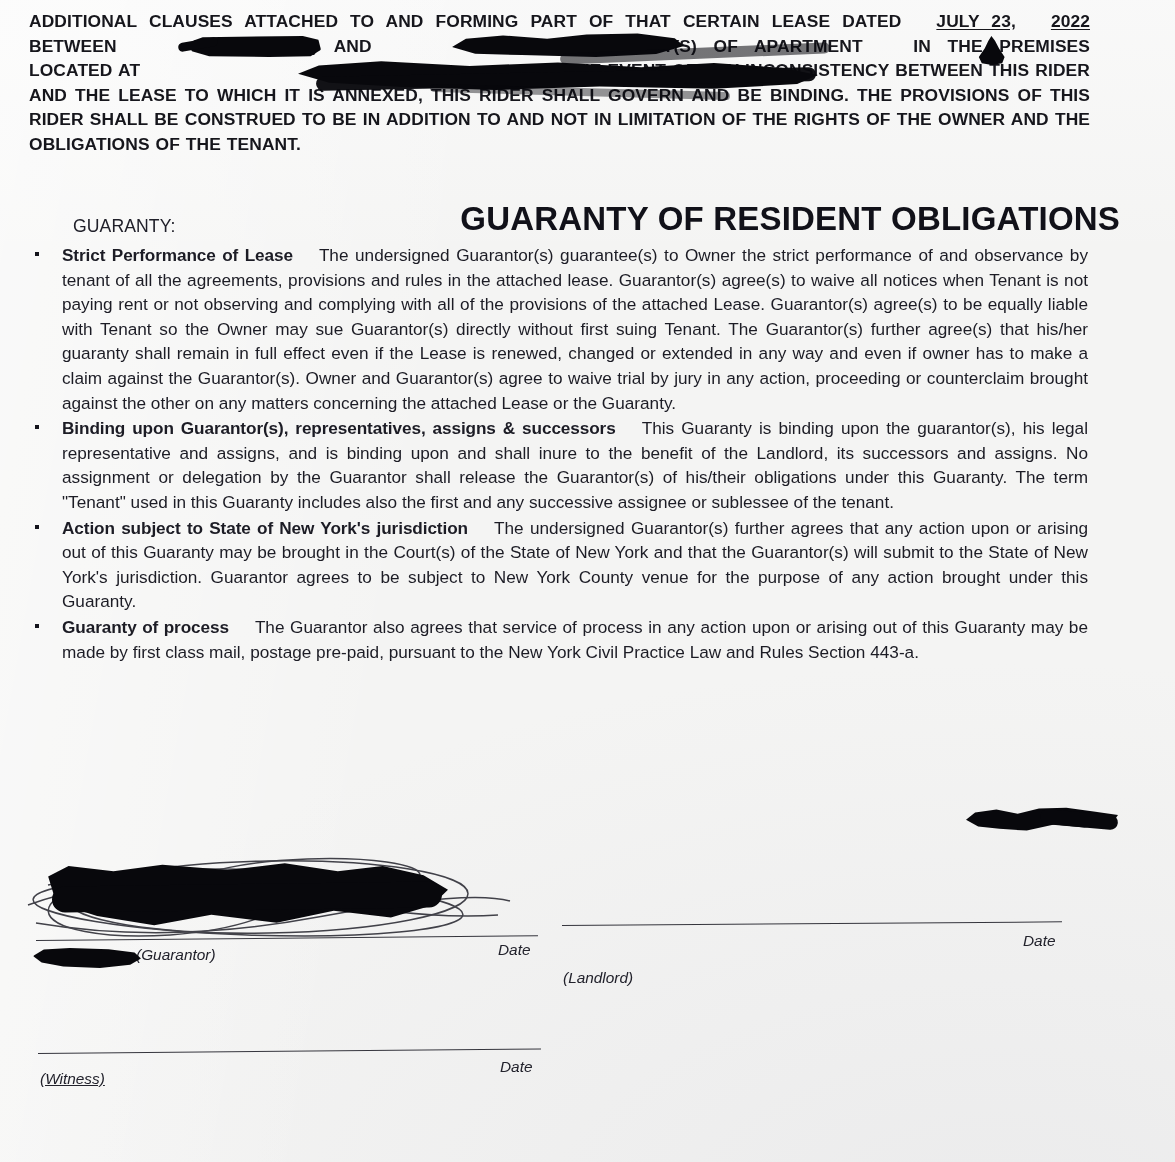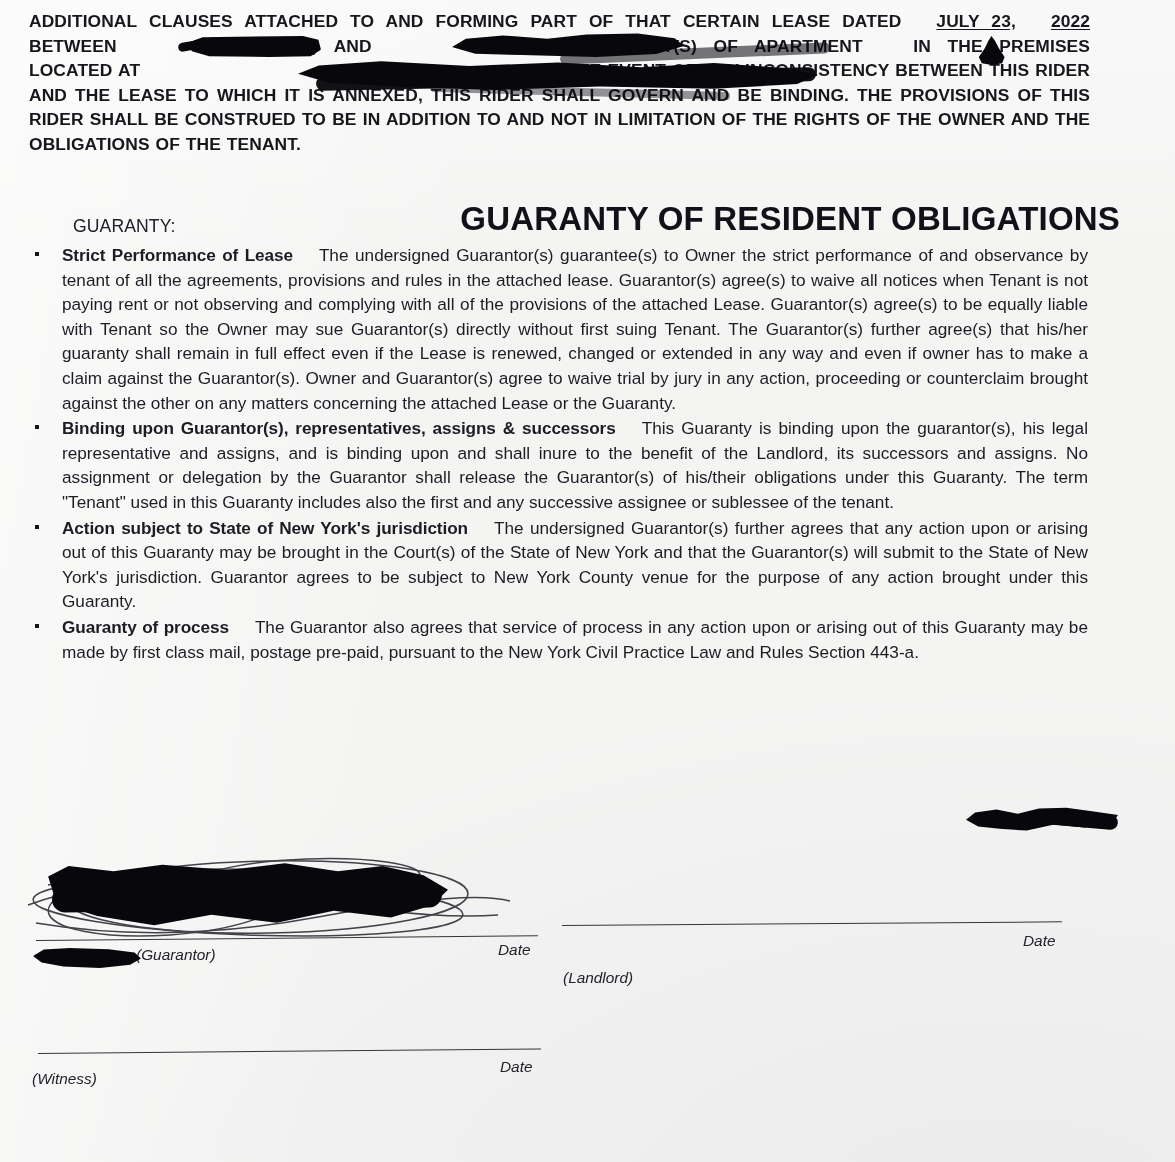--- a/index.html
+++ b/index.html
@@ -205,17 +205,17 @@
     <div class="sig-line" style="left:562px; top:925px; width:500px; transform: rotate(-0.42deg);"></div>
     <div class="sig-caption" style="left:563px; top:941px;margin-top:28px;">(Landlord)</div>
     <div class="sig-date" style="left:1023px; top:932px;">Date</div>
   </div>
   <div class="redact" style="left:966px; top:806px; width:152px; height:30px;
               clip-path: polygon(0% 46%, 6% 22%, 20% 12%, 34% 26%, 48% 8%, 66% 6%, 84% 18%, 100% 30%, 96% 58%, 78% 72%, 58% 62%, 40% 82%, 22% 76%, 8% 68%);"></div>
   <div class="redact" style="left:1040px; top:812px; width:78px; height:15px; border-radius:8px; transform: rotate(5deg);"></div>
 
   <div class="sig-block" style="left:0; top:0; width:560px; height:120px;">
     <div class="sig-line" style="left:38px; top:1053px; width:503px; transform: rotate(-0.52deg);"></div>
-    <div class="sig-caption" style="left:32px; top:1070px;">(Witness)</div>
+    <div class="sig-caption" style="left:40px; top:1070px;text-decoration:underline;">(Witness)</div>
     <div class="sig-date" style="left:500px; top:1058px;">Date</div>
   </div>
 
 </div>
 
 </body></html>

